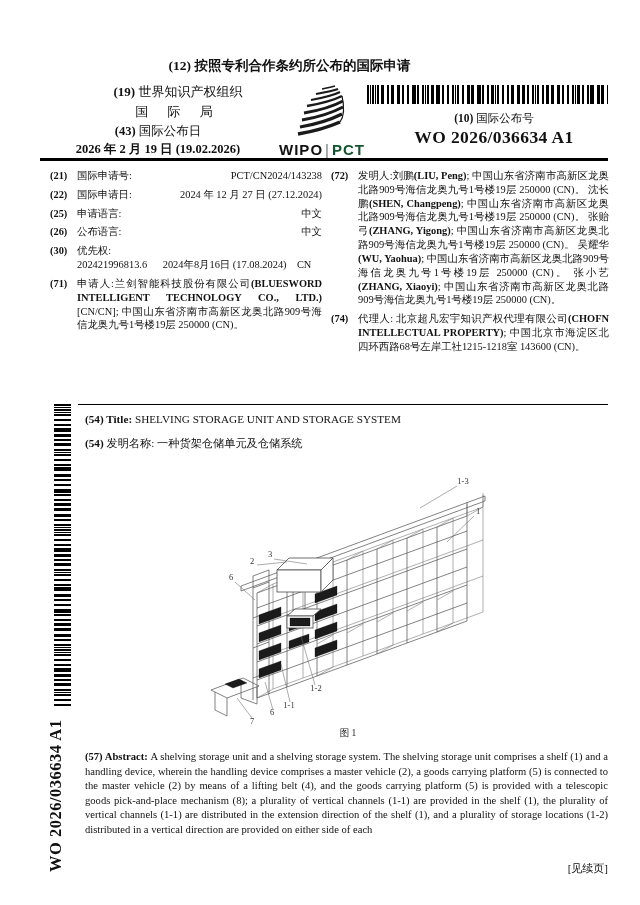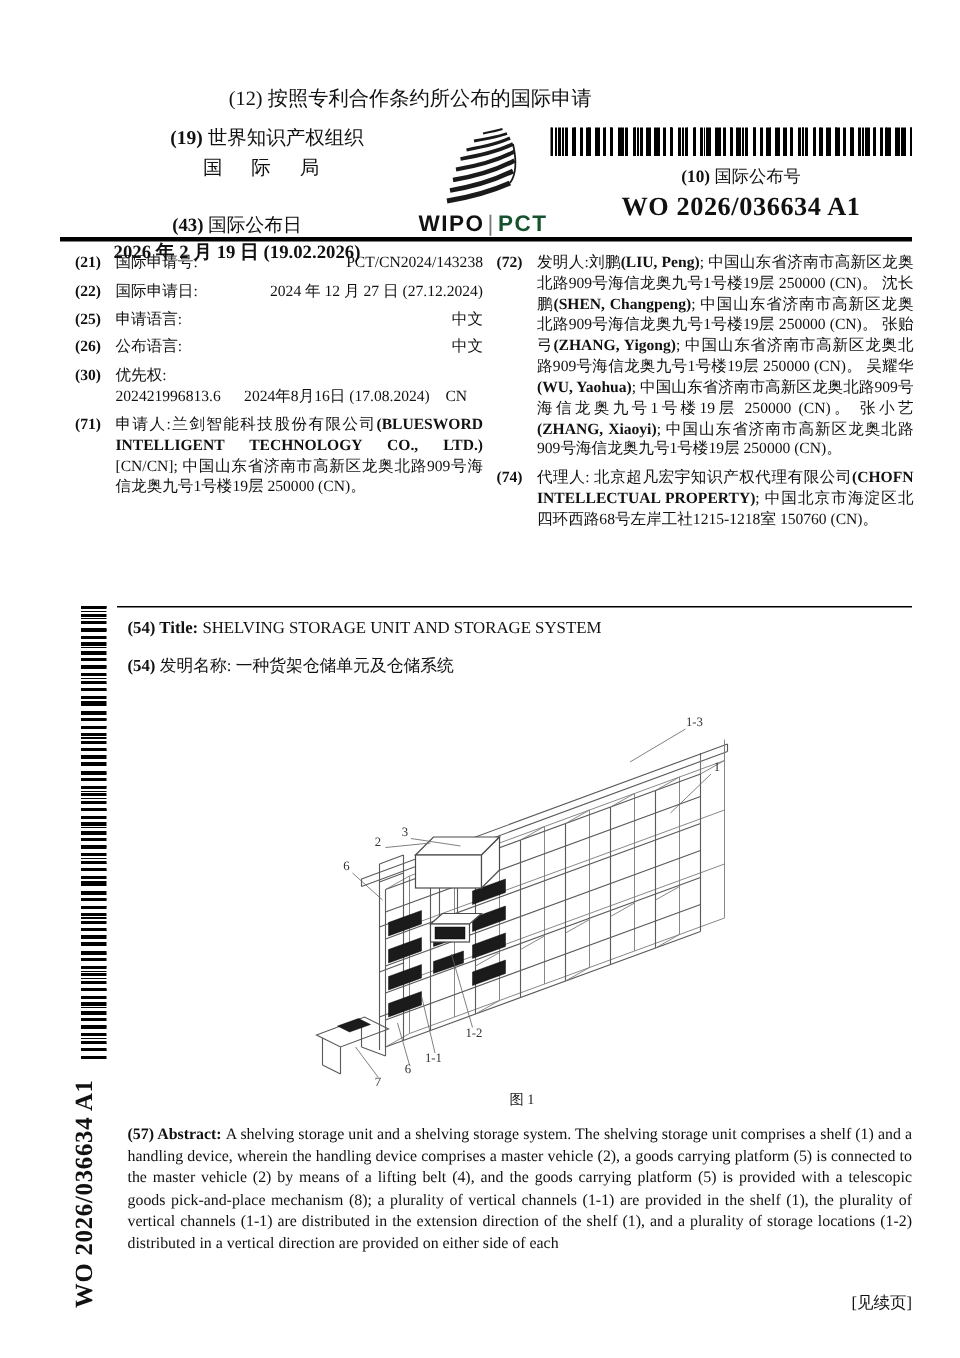--- a/index.html
+++ b/index.html
@@ -6,24 +6,24 @@
   body{
     width:640px;height:905px;position:relative;background:#ffffff;
     font-family:"Liberation Serif","DejaVu Serif",serif;color:#111;
     -webkit-font-smoothing:antialiased;overflow:hidden;
   }
   .abs{position:absolute;}
   .b{font-weight:bold;}
   .bi{font-weight:bold;font-style:italic;}
 
   
-  #line12{top:57px;left:0;width:547px;text-align:center;font-size:13.5px;font-weight:normal;}
+  #line12{top:57px;left:16px;width:547px;text-align:center;font-size:13.5px;font-weight:bold;}
   #org19{top:82px;left:88px;width:180px;font-size:13px;text-align:center;line-height:1.55;}
   #org19 .l2{letter-spacing:8px;}
-  #pub43{top:122px;left:48px;width:220px;font-size:12.5px;text-align:center;line-height:1.45;margin-top:19px;}
+  #pub43{top:122px;left:48px;width:220px;font-size:12.5px;text-align:center;line-height:1.45;}
   #pub43 .date{font-weight:bold;font-size:12.5px;}
 
   #wipo-logo{top:84px;left:288px;width:64px;height:56px;}
   #wipo-text{top:141px;left:262px;width:120px;text-align:center;font-size:15px;
     font-family:"Liberation Sans","DejaVu Sans",sans-serif;letter-spacing:1px;}
   #wipo-text .w{font-weight:bold;}
   #wipo-text .sep{color:#777;font-weight:normal;padding:0 2px;}
   #wipo-text .p{font-weight:bold;color:#14532d;}
 
   #barcode-top{top:85px;left:367px;width:241px;height:19px;
@@ -148,21 +148,21 @@
       <div class="bib-body"><span>申请人:兰剑智能科技股份有限公司</span><span class="b">(BLUESWORD INTELLIGENT TECHNOLOGY CO., LTD.)</span><span> [CN/CN]; 中国山东省济南市高新区龙奥北路909号海信龙奥九号1号楼19层 250000 (CN)。</span></div>
     </div>
   </div>
 <div class="abs bibcol" id="bib-right">
     <div class="bib-row">
       <span class="bib-code">(72)</span>
       <div class="bib-body"><span>发明人:刘鹏</span><span class="b">(LIU, Peng)</span><span>; 中国山东省济南市高新区龙奥北路909号海信龙奥九号1号楼19层 250000 (CN)。 沈长鹏</span><span class="b">(SHEN, Changpeng)</span><span>; 中国山东省济南市高新区龙奥北路909号海信龙奥九号1号楼19层 250000 (CN)。 张贻弓</span><span class="b">(ZHANG, Yigong)</span><span>; 中国山东省济南市高新区龙奥北路909号海信龙奥九号1号楼19层 250000 (CN)。 吴耀华</span><span class="b">(WU, Yaohua)</span><span>; 中国山东省济南市高新区龙奥北路909号海信龙奥九号1号楼19层 250000 (CN)。 张小艺</span><span class="b">(ZHANG, Xiaoyi)</span><span>; 中国山东省济南市高新区龙奥北路909号海信龙奥九号1号楼19层 250000 (CN)。</span></div>
     </div>
     <div class="bib-row">
       <span class="bib-code">(74)</span>
-      <div class="bib-body"><span>代理人: 北京超凡宏宇知识产权代理有限公司</span><span class="b">(CHOFN INTELLECTUAL PROPERTY)</span><span>; 中国北京市海淀区北四环西路68号左岸工社1215-1218室 150760 (CN)。</span></div>
+      <div class="bib-body"><span>代理人: 北京超凡宏宇知识产权代理有限公司</span><span class="b">(CHOFN INTELLECTUAL PROPERTY)</span><span>; 中国北京市海淀区北四环西路68号左岸工社1215-1218室 143600 (CN)。</span></div>
     </div>
   </div>
 
 <div class="abs" id="ruleB"></div>
 <div class="abs" id="title-en"><span class="b">(54) Title: </span><span>SHELVING STORAGE UNIT AND STORAGE SYSTEM</span></div>
 <div class="abs" id="title-zh"><span class="b">(54) </span><span>发明名称: 一种货架仓储单元及仓储系统</span></div>
 
 <div class="abs" id="figure-wrap">
 <svg viewBox="0 0 295 290">
 

